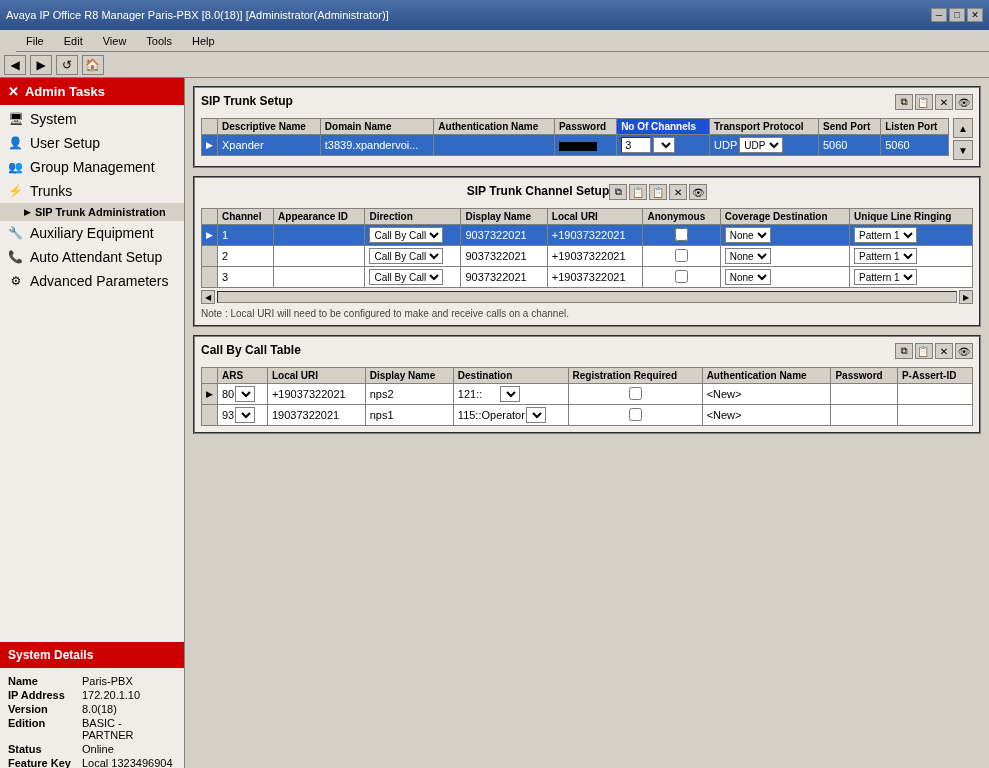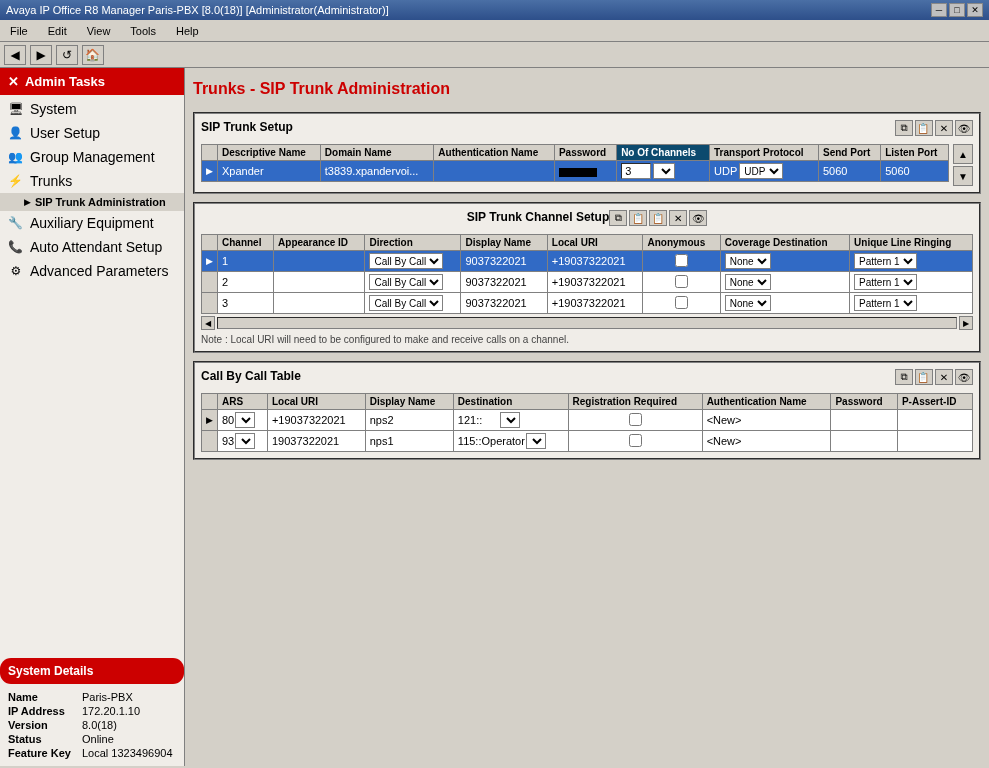--- a/index.html
+++ b/index.html
@@ -1,25 +1,25 @@
 <!DOCTYPE html>
 <html><head>
   <meta charset="utf-8">
   <style>
     * { margin: 0; padding: 0; box-sizing: border-box; }
     body { font-family: 'Segoe UI', Tahoma, Geneva, Verdana, sans-serif; font-size: 11px; background: #d4d0c8; width: 989px; height: 768px; overflow: hidden; }
     
     
-    .title-bar { background: linear-gradient(to bottom, #4a6fa5, #2d4f8a); color: white; padding: 3px 6px; display: flex; align-items: center; justify-content: space-between; height: 20px; }
+    .title-bar { background: linear-gradient(to bottom, #4a6fa5, #2d4f8a); color: white; padding: 3px 6px; display: flex; align-items: center; justify-content: space-between; height: 30px; }
     .title-bar-text { font-size: 11px; font-weight: normal; }
     .title-bar-buttons { display: flex; gap: 2px; }
     .title-btn { width: 16px; height: 14px; border: 1px solid #888; background: #c0c0c0; font-size: 9px; cursor: pointer; display: flex; align-items: center; justify-content: center; color: #000; }
     
     
-    .menu-bar { background: #d4d0c8; border-bottom: 1px solid #808080; display: flex; align-items: center; padding: 2px 4px; height: 22px; gap: 8px; }
+    .menu-bar { background: #d4d0c8; border-bottom: 1px solid #808080; display: flex; align-items: center; padding: 2px 4px; height: 22px; gap: 8px; margin-left: 16px; }
     .menu-item { font-size: 11px; padding: 2px 6px; cursor: pointer; color: #000; }
     
     
     .toolbar { background: #d4d0c8; border-bottom: 1px solid #808080; padding: 2px 4px; height: 26px; display: flex; align-items: center; gap: 4px; }
     .toolbar-btn { width: 22px; height: 20px; border: 1px solid #808080; background: #d4d0c8; display: flex; align-items: center; justify-content: center; cursor: pointer; font-size: 12px; }
     
     
     .main-layout { display: flex; height: calc(768px - 70px); }
     
     
@@ -29,21 +29,21 @@
     .sidebar-item { display: flex; align-items: center; padding: 4px 8px; cursor: pointer; gap: 6px; }
     .sidebar-icon { width: 16px; height: 16px; display: flex; align-items: center; justify-content: center; font-size: 12px; flex-shrink: 0; }
     .sidebar-label { font-size: 14px; }
     .sidebar-sub-item { display: flex; align-items: center; padding: 3px 8px 3px 24px; cursor: pointer; }
     .sidebar-sub-item.active-sub { background: #d4d0c8; }
     .sidebar-sub-label { font-size: 11px; }
     .sidebar-sub-selected { font-weight: bold; font-size: 11px; }
     .sidebar-triangle { margin-right: 4px; font-size: 9px; }
     
     
-    .system-details { background: #cc0000; color: white; padding: 6px 8px; font-weight: bold; font-size: 12px; margin-top: auto; border-radius: 11px; }
+    .system-details { background: #cc0000; color: white; padding: 6px 8px; font-weight: bold; font-size: 12px; margin-top: auto; }
     .system-info { background: #f0ede8; padding: 6px 8px; font-size: 11px; }
     .info-row { display: flex; gap: 4px; padding: 1px 0; }
     .info-label { font-weight: bold; min-width: 70px; color: #000; }
     .info-value { color: #000; }
     
     
     .content { flex: 1; background: #d4d0c8; padding: 8px; overflow-y: auto; display: flex; flex-direction: column; gap: 8px; }
     .content-title { font-size: 16px; font-weight: bold; color: #cc0000; padding: 4px 0 6px 0; }
     
     
@@ -159,33 +159,36 @@
         </div>
         <div class="info-row">
           <span class="info-label">IP Address</span>
           <span class="info-value">172.20.1.10</span>
         </div>
         <div class="info-row">
           <span class="info-label">Version</span>
           <span class="info-value">8.0(18)</span>
         </div>
         <div class="info-row">
+          <span class="info-label">Edition</span>
+          <span class="info-value">BASIC - PARTNER</span>
+        </div>
+        <div class="info-row">
           <span class="info-label">Status</span>
           <span class="info-value">Online</span>
         </div>
         <div class="info-row">
           <span class="info-label">Feature Key</span>
           <span class="info-value">Local 1323496904</span>
         </div>
       </div>
     </div>
   </div>
 
   <div class="content">
-    <div class="content-title">Trunks - SIP Trunk Administration</div>
 
     <div class="panel">
       <div style="display:flex; align-items:center; justify-content:space-between; margin-bottom:4px;">
         <span class="panel-title">SIP Trunk Setup</span>
         <div class="panel-toolbar">
           <button class="panel-btn">⧉</button>
           <button class="panel-btn">📋</button>
           <button class="panel-btn">✕</button>
           <button class="panel-btn">👁</button>
         </div>
@@ -193,21 +196,21 @@
       <div style="display:flex; gap:4px;">
         <div style="flex:1; overflow-x:auto;">
           <table class="data-table">
             <thead>
               <tr>
                 <th></th>
                 <th>Descriptive Name</th>
                 <th>Domain Name</th>
                 <th>Authentication Name</th>
                 <th>Password</th>
-                <th style="background:#0c4a6e; color:white;">No Of Channels</th>
+                <th style="background:#1d4ed8; color:white;">No Of Channels</th>
                 <th>Transport Protocol</th>
                 <th>Send Port</th>
                 <th>Listen Port</th>
               </tr>
             </thead>
             <tbody>
               <tr class="selected">
                 <td class="row-selector">▶</td>
                 <td>Xpander</td>
                 <td>t3839.xpandervoi...</td>

